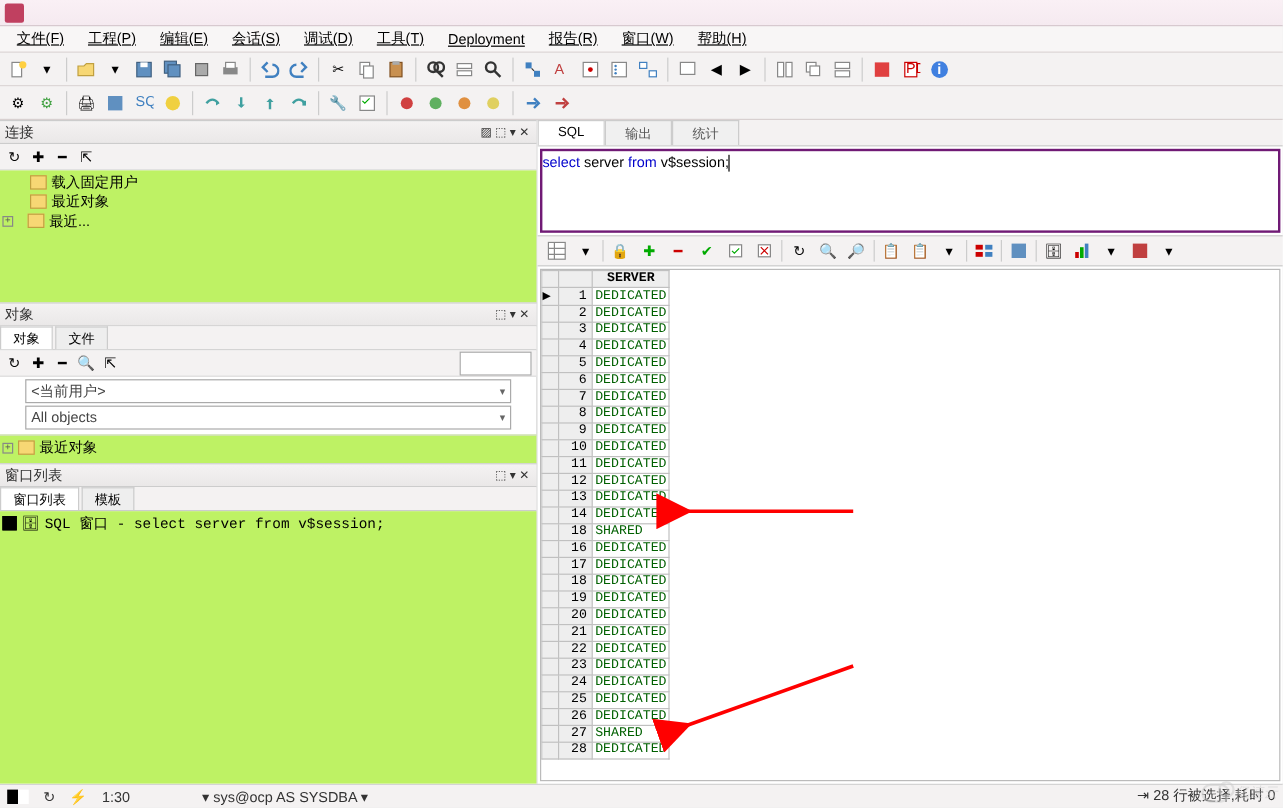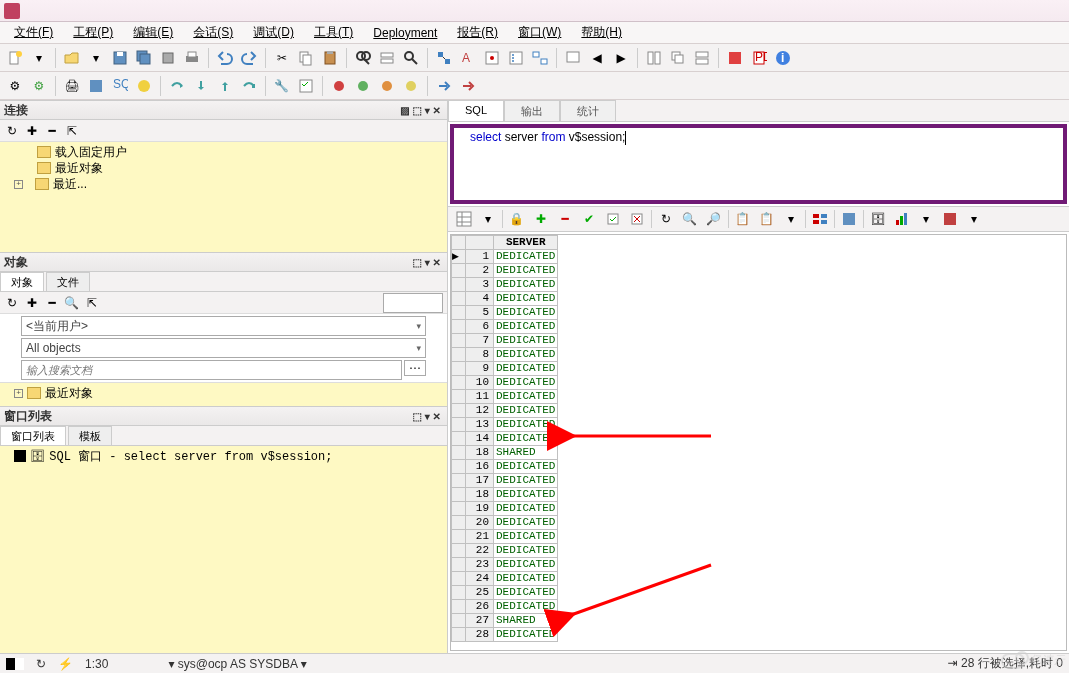--- a/index.html
+++ b/index.html
@@ -13,44 +13,44 @@
 .menubar span { padding:2px 10px; cursor:default; color:#000;text-decoration:underline;}
 
 .toolbar { height:28px; background:#f4f2f2; display:flex; align-items:center; padding:2px 4px; border-bottom:1px solid #d8d0d0; gap:2px;}
 .toolbar .tb-btn { width:22px; height:22px; display:inline-flex; align-items:center; justify-content:center; border:1px solid transparent; cursor:pointer;}
 .toolbar .sep { width:1px; height:20px; background:#ccc; margin:0 3px;}
 .tb-btn svg { width:16px; height:16px; }
 
 .main { display:flex; height: calc(673px - 22px - 22px - 28px - 28px - 20px); }
 
 .left-pane { width:448px; background:#fff; display:flex; flex-direction:column; border-right:1px solid #ccc;}
-.panel-title { background:linear-gradient(#f4f2f2,#eae8e8); height:20px; display:flex; align-items:center; padding:0 4px; border-top:1px solid #ccc; border-bottom:1px solid #ccc; font-weight:bold; color:#333;}
+.panel-title { background:linear-gradient(#f4f2f2,#eae8e8); height:20px; display:flex; align-items:center; padding:0 4px; border-top:1px solid #ccc; border-bottom:1px solid #ccc; font-weight:normal; color:#333;}
 .panel-title .spacer { flex:1; }
 .panel-title .pin { font-size:10px; padding:0 2px;}
-.panel-content { flex:0 0 auto; overflow:auto; background:#fef9c3; padding:2px 12px; }
+.panel-content { flex:0 0 auto; overflow:auto; background:#bef264; padding:2px 0; }
 .tree-row { display:flex; align-items:center; height:16px; gap:4px; padding-left:2px;}
 .tree-toggle { width:9px; height:9px; border:1px solid #888; display:inline-flex; align-items:center; justify-content:center; font-size:8px; line-height:8px; color:#555; cursor:pointer;}
 .folder-icon { width:14px; height:12px; background:#f7d774; border:1px solid #c0a040;}
 
 .mini-toolbar {height:22px; display:flex; align-items:center; gap:4px; padding:2px 4px; background:#f4f2f2; border-bottom:1px solid #ddd;}
 .mini-btn { width:16px; height:16px; display:inline-flex; align-items:center; justify-content:center; color:#000; cursor:pointer;}
 
 .tabs-mini { display:flex; height:20px; background:#f4f2f2; border-bottom:1px solid #ccc;}
 .tab-mini { padding:2px 10px; border:1px solid #ccc; border-bottom:none; background:#fff; margin-right:2px; font-size:11px;}
 .tab-mini.inactive { background:#eee; }
 
 .combo, .inputbox { height:20px; border:1px solid #aaa; background:#fff; padding:0 4px; font-size:11px; color:#444;}
 .combo { display:flex; align-items:center; justify-content:space-between;}
 .combo .arrow { font-size:9px; color:#666;}
 
 .right-pane { flex:1; display:flex; flex-direction:column; background:#fff; }
 .sql-tabs { display:flex; height:22px; background:#f4f2f2; border-bottom:1px solid #ccc;}
 .sql-tab { padding:3px 16px; border:1px solid #ccc; border-bottom:none; background:#fff; font-size:11px; cursor:pointer;}
 .sql-tab.inactive { background:#f0f0f0; color:#555;}
-.sql-editor { height:80px; border:4px solid #701a75; margin:2px; padding:2px 16px; font-family:"Courier New", monospace; font-size:12px; background:#fff;}
+.sql-editor { height:70px; border:2px solid #701a75; margin:2px; padding:2px 0; font-family:"Courier New", monospace; font-size:12px; background:#fff;}
 .sql-editor .kw { color:#0000cc; }
 .cursor-line { display:inline-block; width:1px; height:14px; background:#000; vertical-align:middle;}
 
 .results-toolbar { height:26px; background:#f4f2f2; border-top:1px solid #ccc; border-bottom:1px solid #ccc; display:flex; align-items:center; gap:4px; padding:0 6px;}
 .rt-btn { width:20px; height:20px; display:inline-flex; align-items:center; justify-content:center; cursor:pointer;}
 
 .grid-area { flex:1; overflow:auto; background:#fff; margin:2px; border:1px solid #bbb; position:relative;}
 .grid { border-collapse:collapse; }
 .grid th, .grid td { border:1px solid #c0c0c0; font-family:"Courier New", monospace; font-size:11px; height:13px; line-height:13px;}
 .grid th { background:#eee; font-weight:normal;}
@@ -396,24 +396,20 @@
     </div>
     <div style="padding:2px 21px;">
       <div class="combo" style="margin-bottom:2px;">
         <span>&lt;当前用户&gt;</span>
           <span class="arrow">▾</span>
       </div>
       <div class="combo" style="margin-bottom:2px;">
         <span>All objects</span>
           <span class="arrow">▾</span>
       </div>
-      <div style="display:flex; gap:2px;">
-        <input class="inputbox" style="flex: 1 1 0%; color: rgb(136, 136, 136); font-style: italic;" placeholder="输入搜索文档">
-        <span class="mini-btn" style="border:1px solid #aaa;width:22px;">⋯</span>
-      </div>
     </div>
     <div class="panel-content" style="height:24px;border-top:1px solid #ddd;">
       <div class="tree-row">
         <span class="tree-toggle">+</span>
         <span class="folder-icon"></span>
         <span>最近对象</span>
       </div>
     </div>
 
     <div class="panel-title">

